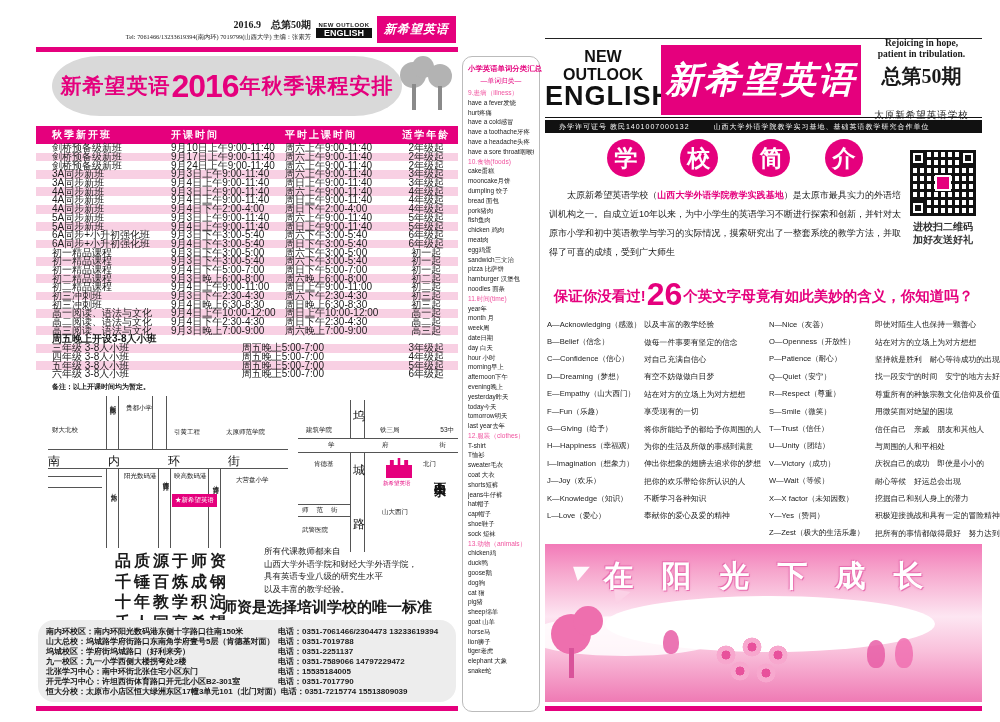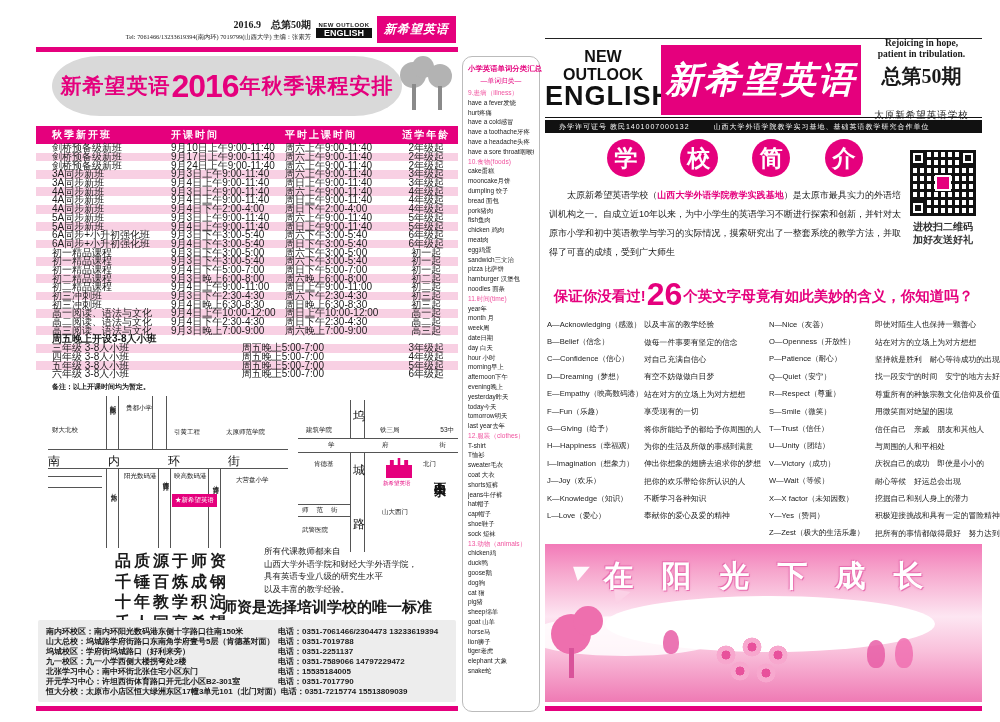--- a/index.html
+++ b/index.html
@@ -47,21 +47,21 @@
   .lbl{position:absolute;white-space:nowrap;}
   .vlabel{writing-mode:vertical-lr;text-orientation:upright;letter-spacing:1px;}
   .street-big{font-size:12px;color:#111;}
   .m-school{position:absolute;background:var(--mag);color:#fff;font-size:6.5px;padding:2px 3px;white-space:nowrap;}
   .castle{position:absolute;width:26px;height:20px;background:var(--mag);clip-path:polygon(0 100%,0 35%,15% 35%,15% 10%,30% 10%,30% 35%,45% 35%,45% 0,55% 0,55% 35%,70% 35%,70% 10%,85% 10%,85% 35%,100% 35%,100% 100%);}
   .castle-lbl{position:absolute;color:var(--mag);font-size:5.5px;white-space:nowrap;}
 
   #slogans{position:absolute;top:551px;left:46px;width:180px;text-align:center;font-weight:900;font-size:16px;line-height:20.5px;letter-spacing:3px;}
   #ttext{position:absolute;top:545px;left:228px;width:200px;font-size:8.5px;line-height:12.5px;}
   #thead-line{position:absolute;top:598px;left:186px;width:236px;font-size:15px;font-weight:900;white-space:nowrap;}
-  #contacts{position:absolute;top:620px;left:2px;width:418px;height:82px;background:#ededed;border-radius:2px;padding:6px 8px;}
+  #contacts{position:absolute;top:620px;left:2px;width:418px;height:82px;background:#ededed;border-radius:16px;padding:6px 8px;}
   .c-row{display:flex;height:10px;align-items:center;font-size:8px;font-weight:bold;}
   .c-place{flex:1;white-space:nowrap;}
   .c-phone{width:170px;white-space:nowrap;}
   .bbar{position:absolute;top:706px;height:5px;background:var(--mag);}
 
   
   #vc{position:absolute;left:462px;top:56px;width:78px;height:656px;border:1px solid #bbb;border-radius:10px;padding:7px 5px 4px;}
   .v-title{color:var(--mag);font-weight:bold;font-size:7.4px;text-align:center;white-space:nowrap;}
   .v-sub{font-size:6.8px;text-align:center;color:var(--mag);margin:2px 0;}
   .v-head{color:#f0539f;font-size:6.6px;line-height:9.8px;white-space:nowrap;}
@@ -530,21 +530,21 @@
         </div>
         <div class="l-row">
           <span class="l-term">C—Confidence（信心）</span>
           <span class="l-desc">对自己充满自信心</span>
         </div>
         <div class="l-row">
           <span class="l-term">D—Dreaming（梦想）</span>
           <span class="l-desc">有空不妨做做白日梦</span>
         </div>
         <div class="l-row">
-          <span class="l-term">E—Empathy（映高数码港）</span>
+          <span class="l-term">E—Empathy（山大西门）</span>
           <span class="l-desc">站在对方的立场上为对方想想</span>
         </div>
         <div class="l-row">
           <span class="l-term">F—Fun（乐趣）</span>
           <span class="l-desc">享受现有的一切</span>
         </div>
         <div class="l-row">
           <span class="l-term">G—Giving（给予）</span>
           <span class="l-desc">将你所能给予的都给予你周围的人</span>
         </div>

